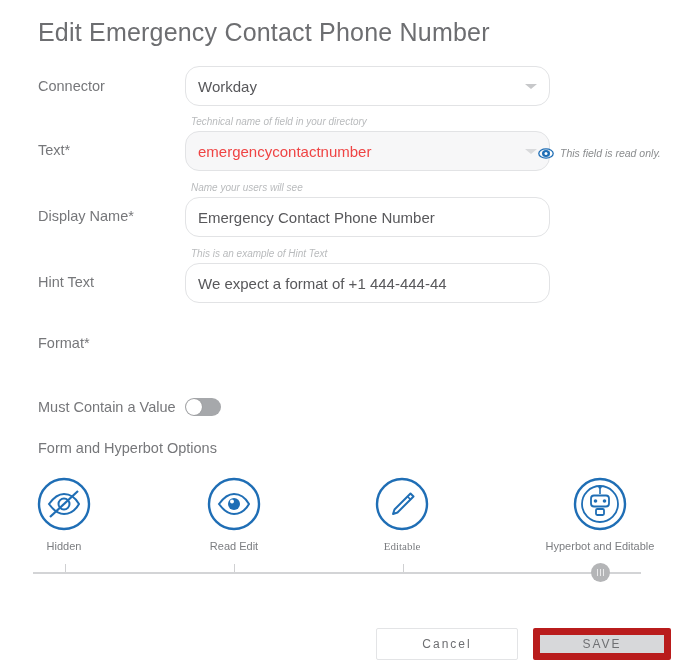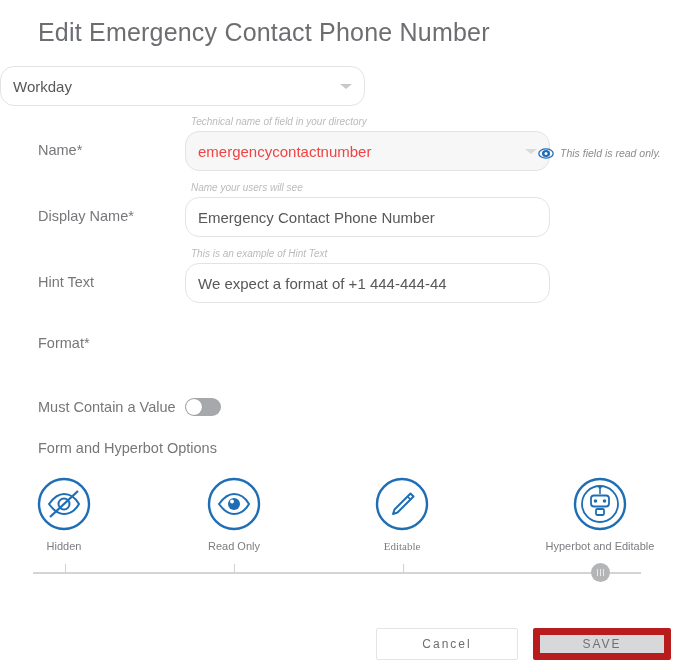--- a/index.html
+++ b/index.html
@@ -280,30 +280,31 @@
 </head>
 <body>
 
 <div class="page">
 
   <div class="page-title">Edit Emergency Contact Phone Number</div>
 
   <div class="form-area">
 
     <div class="row">
+      <div class="row-label pad-top-a">Connector</div>
       <div class="field-col">
         <div class="control">
           <span class="value">Workday</span>
           <span class="caret"></span>
         </div>
       </div>
     </div>
 
     <div class="row" style="margin-top:10px;">
-      <div class="row-label pad-top-b">Name*</div>
+      <div class="row-label pad-top-b">Text*</div>
       <div class="field-col">
         <div class="helper">Technical name of field in your directory</div>
         <div class="control disabled">
           <span class="value">emergencycontactnumber</span>
           <span class="caret light"></span>
         </div>
       </div>
     </div>
 
     <div class="row" style="margin-top:11px;">
@@ -368,21 +369,21 @@
 
     <div class="opt" style="left:154px;">
       <div class="icon-wrap">
         <svg width="58" height="58" viewBox="0 0 58 58" xmlns="http://www.w3.org/2000/svg">
           <circle cx="29" cy="29" r="25" fill="none" stroke="#1f6eb5" stroke-width="2.4"></circle>
           <path d="M14 29 C19 22, 25 19, 29 19 C34 19, 40 22, 44 29 C40 36, 34 39, 29 39 C25 39, 19 36, 14 29 Z" fill="none" stroke="#1f6eb5" stroke-width="2"></path>
           <circle cx="29" cy="29" r="6" fill="#1f6eb5"></circle>
           <circle cx="27" cy="26.5" r="2" fill="#ffffff"></circle>
         </svg>
       </div>
-      <div class="opt-label">Read Only</div>
+      <div class="opt-label">Read Edit</div>
     </div>
 
     <div class="opt" style="left:322px;font-family:Liberation Serif, serif;">
       <div class="icon-wrap">
         <svg width="58" height="58" viewBox="0 0 58 58" xmlns="http://www.w3.org/2000/svg">
           <circle cx="29" cy="29" r="25" fill="none" stroke="#1f6eb5" stroke-width="2.4"></circle>
           <path d="M37.5 18.5 L40.5 21.5 L24.5 37.5 L20 39 L21.5 34.5 Z" fill="none" stroke="#1f6eb5" stroke-width="2" stroke-linejoin="round"></path>
           <line x1="34.5" y1="21.5" x2="37.5" y2="24.5" stroke="#1f6eb5" stroke-width="1.7"></line>
         </svg>
       </div>

